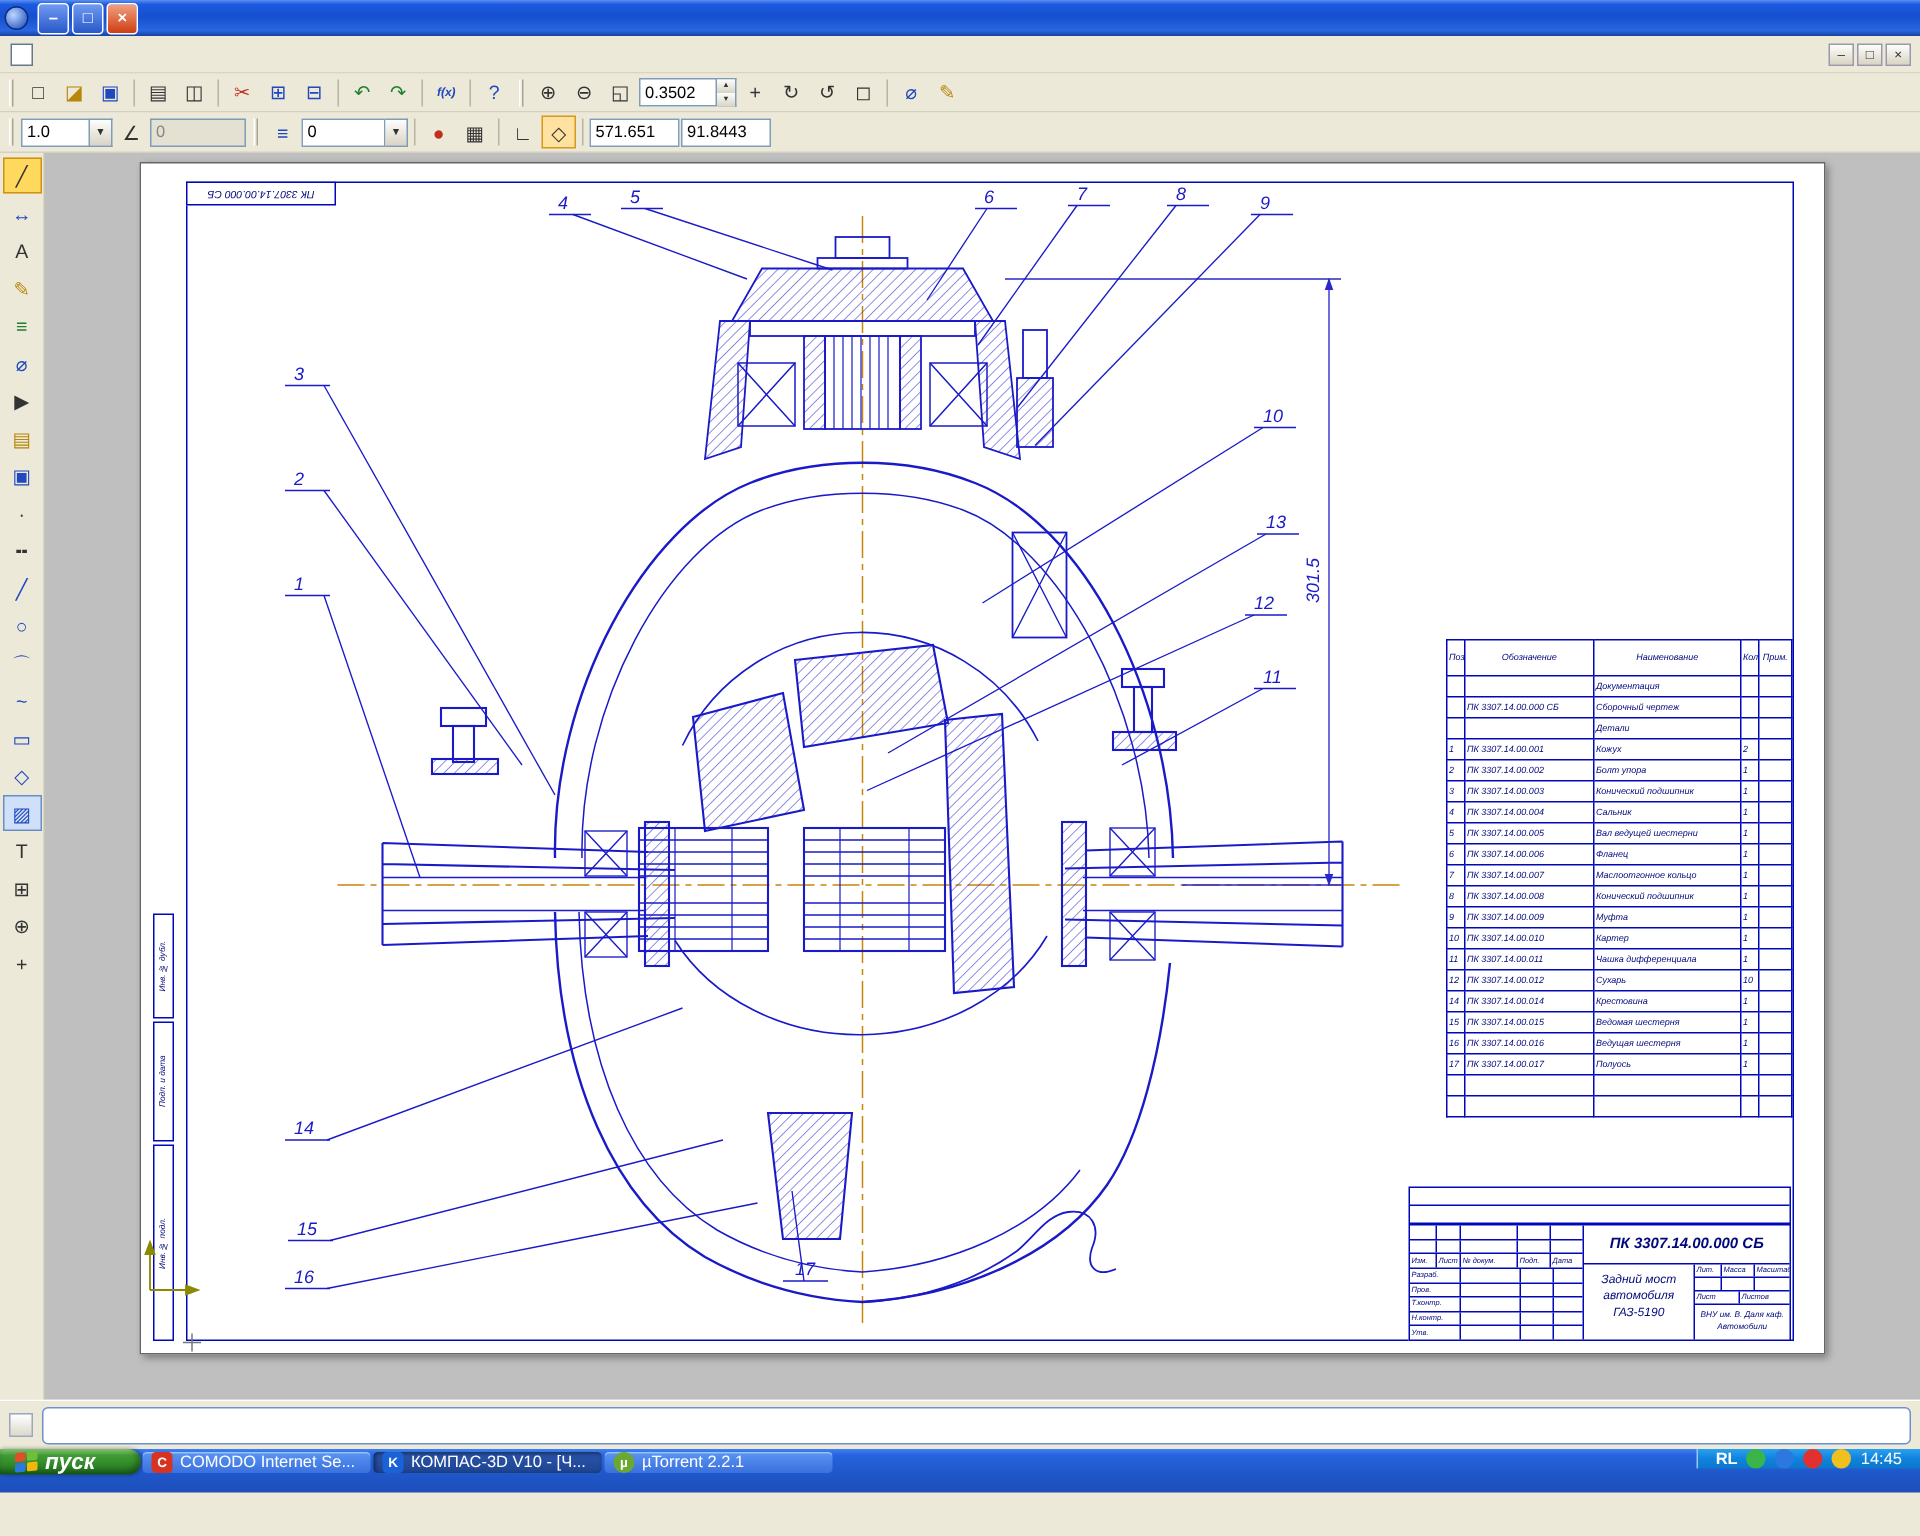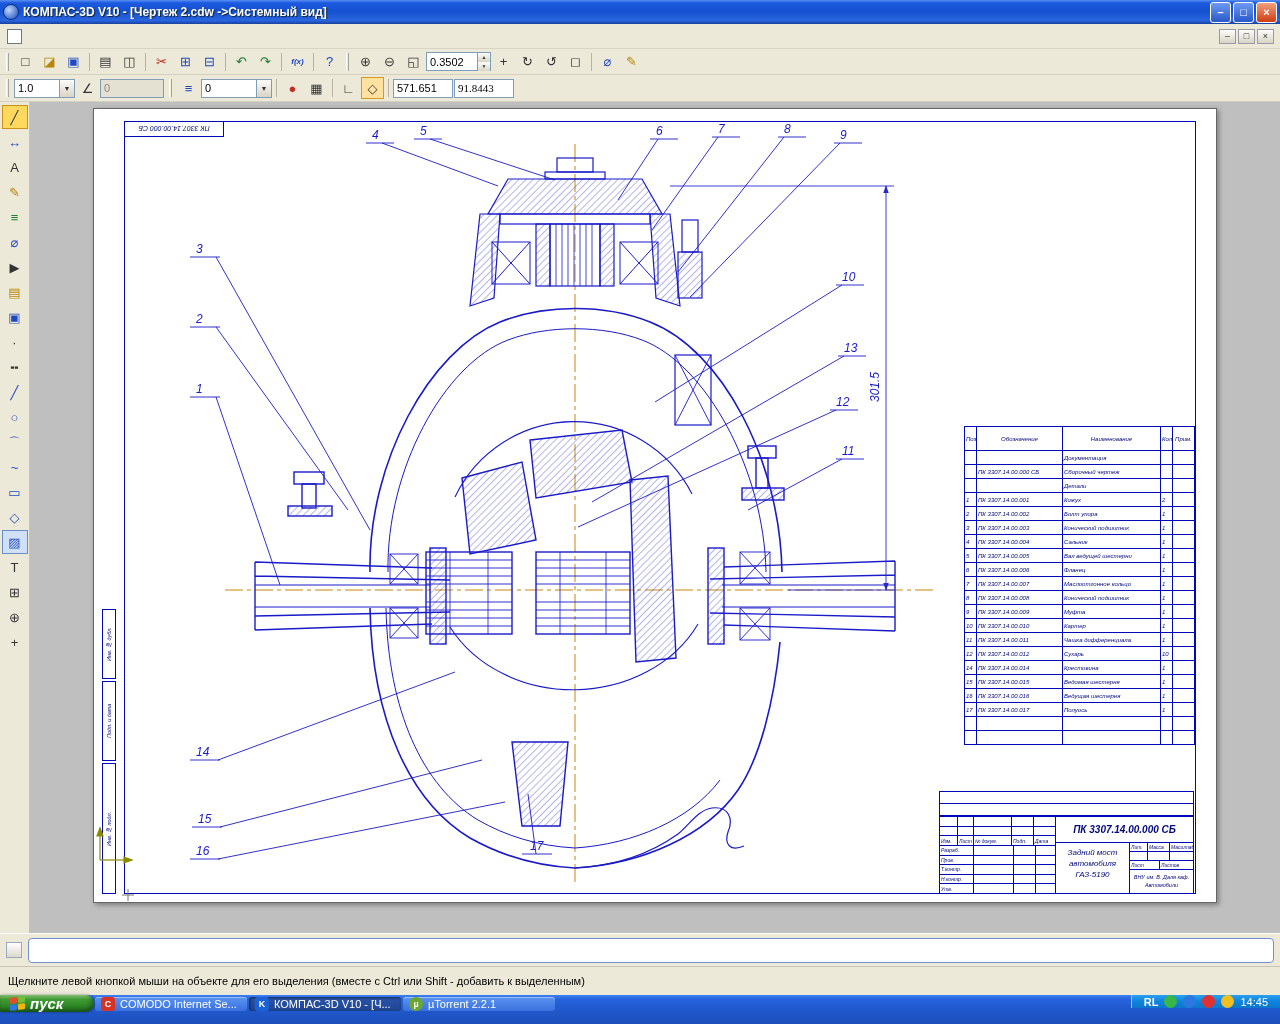--- a/index.html
+++ b/index.html
@@ -85,21 +85,20 @@
 .tray{margin-left:auto;display:flex;align-items:center;gap:6px;padding:0 12px;background:linear-gradient(180deg,#2aa0f0 0%,#0f83dd 50%,#0d76cc 100%);border-left:1px solid #9cc4f4;color:#fff;font-size:11px}
 .tray-dot{width:13px;height:13px;border-radius:50%;flex:none}
 </style>
 </head>
 <body>
 
 <div class="screen">
 
   <div class="titlebar">
     <span class="app-icon"></span>
-    <span class="t">КОМПАС-3D V10 - [Чертеж 2.cdw -&gt;Системный вид]</span>
     <span class="wbtn">
         <span>–</span>
       </span>
     <span class="wbtn">
         <span>□</span>
       </span>
     <span class="wbtn close">
         <span>×</span>
       </span>
   </div>
@@ -221,21 +220,21 @@
       </span>
     <span class="sep"></span>
     <span class="tb">
         <i class="ig c-dark">∟</i>
       </span>
     <span class="tb active">
         <i class="ig c-dark">◇</i>
       </span>
     <span class="sep"></span>
     <input class="tfield" style="width: 60px;" value="571.651">
-    <input class="tfield" style="width: 60px; font-family: Liberation Serif, serif;" value="91.8443">
+    <input class="tfield" style="width: 60px;" value="91.8443">
   </div>
 
   <div class="workspace">
 
     <div class="left-toolbar">
       <span class="lt active">
           <i class="ig c-dark">╱</i>
         </span>
       <span class="lt">
           <i class="ig c-blue">↔</i>
@@ -785,23 +784,20 @@
         <path d="M92 793 h12 M98 787 v12" stroke="#777" stroke-width="1"></path>
       </svg>
     </div>
   </div>
 
   <div class="propbar">
     <span class="prop-tab"></span>
     <div class="prop-field"></div>
   </div>
 
-  <div class="statusbar">
-    <span>Щелкните левой кнопкой мыши на объекте для его выделения (вместе с Ctrl или Shift - добавить к выделенным)</span>
-  </div>
 
   <div class="taskbar">
     <div class="start">
       <span class="flag">
           <i style="background:#e14e2c"></i>
           <i style="background:#6fbf38"></i>
           <i style="background:#2a78e0"></i>
           <i style="background:#f3b70c"></i>
         </span>
       <span>пуск</span>

